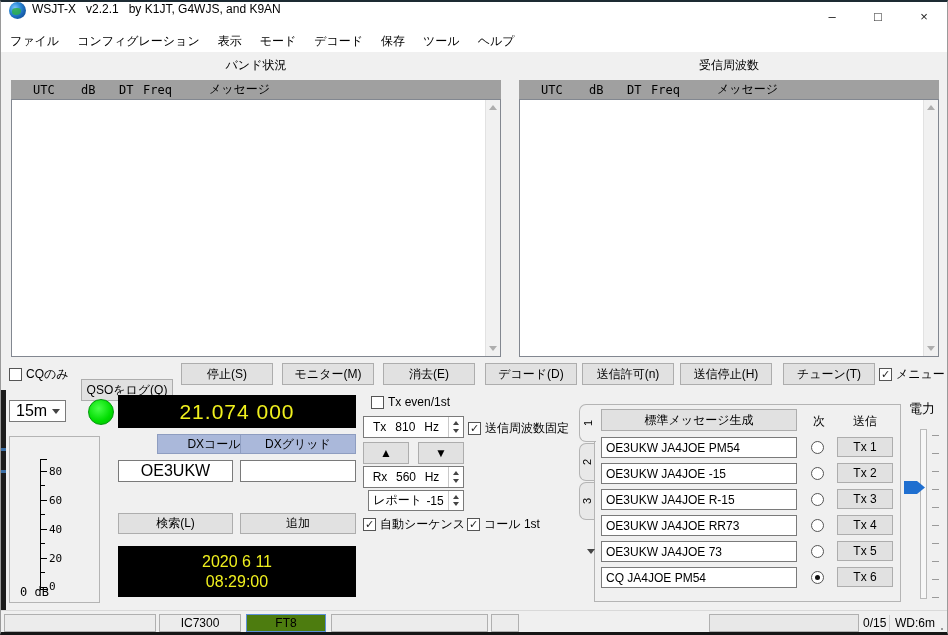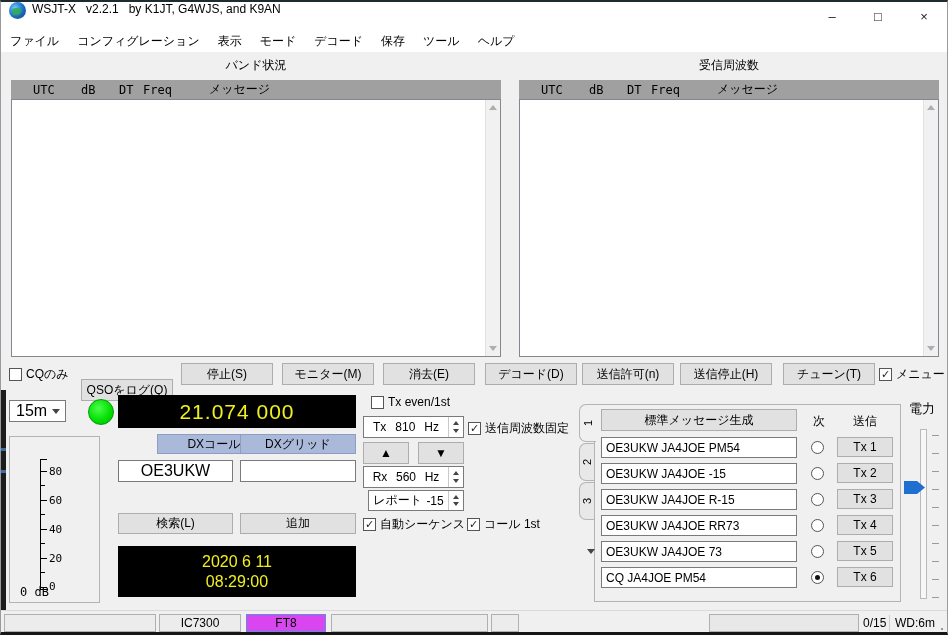--- a/index.html
+++ b/index.html
@@ -85,21 +85,21 @@
   .combochev{ position:absolute; right:6px; top:8px; width:0; height:0; border-left:4px solid transparent; border-right:4px solid transparent; border-top:5px solid #444; }
   
   .pwr-label{ position:absolute; left:908px; top:398px; font-size:13px; }
   .pwr-track{ position:absolute; left:919px; top:427px; width:7px; height:170px; background:#f7f7f7; border:1px solid #b9b9b9; }
   .pwr-handle{ position:absolute; left:903px; top:479px; width:21px; height:13px; background:#1f6fd0;
                clip-path:polygon(0 0, 62% 0, 100% 50%, 62% 100%, 0 100%); }
   .pwr-tick{ position:absolute; left:931px; width:7px; height:1px; background:#9a9a9a; }
   
   .statusbar{ position:absolute; left:0; top:608px; width:100%; height:24px; background:#f0f0f0; border-top:1px solid #d9d9d9; font-size:12px; }
   .sbox{ position:absolute; top:3px; height:18px; background:#ececec; border:1px solid #b0b0b0; display:flex; align-items:center; justify-content:center; }
-  .sbox.blue{ background:#d946ef; border-color:#5d8fd8; }
+  .sbox.blue{ background:#4d7c0f; border-color:#5d8fd8; }
   .stext{ position:absolute; top:5px; font-size:12px; }
   .ssep{ position:absolute; top:4px; width:1px; height:16px; background:#cfcfcf; }
   .grip{ position:absolute; right:4px; bottom:4px; width:2px; height:2px; background:#9a9a9a;
          box-shadow:-4px 4px 0 #9a9a9a, 0 4px 0 #9a9a9a, -8px 8px 0 #9a9a9a, -4px 8px 0 #9a9a9a, 0 8px 0 #9a9a9a; }
 </style>
 </head>
 <body>
 
 <div class="window">
 

